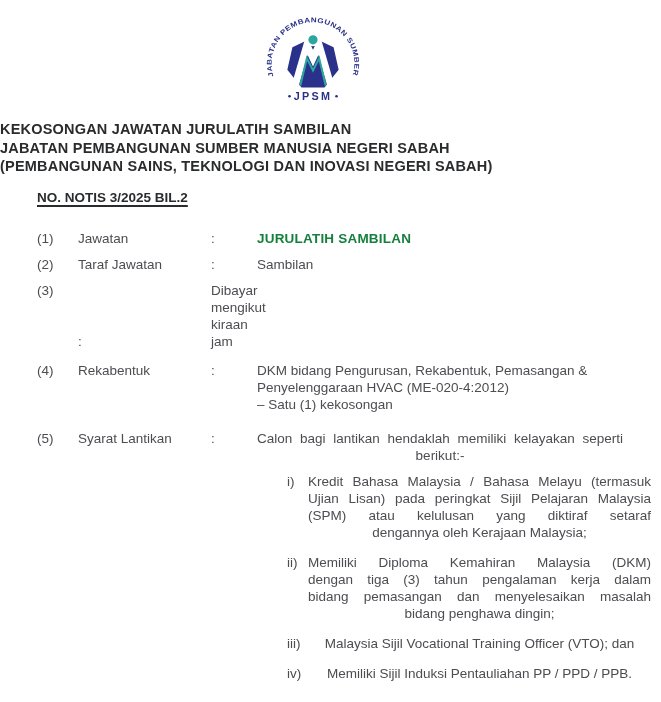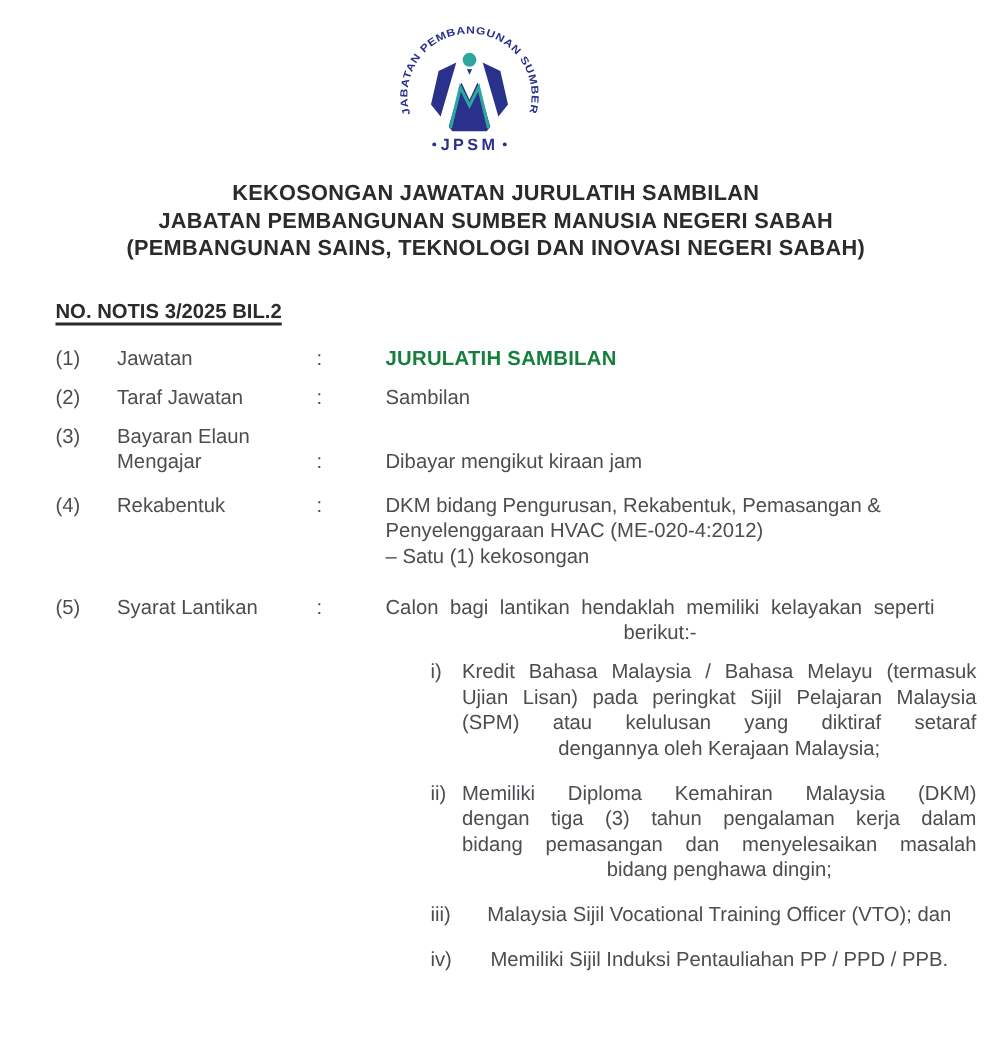--- a/index.html
+++ b/index.html
@@ -5,26 +5,26 @@
   html,body{margin:0;padding:0;background:#ffffff;}
   .page{
     position:relative;width:661px;height:702px;background:#ffffff;overflow:hidden;
     font-family:"Liberation Sans",sans-serif;color:#4c4d51;font-size:13.5px;line-height:17px;
   }
   
   .logo{position:absolute;left:266px;top:14px;width:94px;height:94px;}
   .logo svg{width:100%;height:100%;display:block;}
   
   .title{
-    position:absolute;top:120px;left:0;right:0;text-align:center;
+    position:absolute;top:120px;left:0;right:0;
     font-weight:bold;font-size:14.5px;line-height:18.5px;color:#2a2b2d;letter-spacing:.2px;
   }
   .notis{
     position:absolute;top:189px;left:37px;font-weight:bold;font-size:13.5px;color:#2a2b2d;
-    text-decoration:underline;text-underline-offset:3px;text-decoration-thickness:1.5px;margin-top:10px;
+    text-decoration:underline;text-underline-offset:3px;text-decoration-thickness:1.5px;
   }
   
   .items{position:absolute;top:230px;left:37px;width:614px;}
   .item-row{display:grid;grid-template-columns:41px 133px 46px 1fr;align-items:start;}
   .r1,.r2{margin-bottom:9px;}
   .r3{margin-bottom:12px;}
   .r4{margin-bottom:17px;}
   .cell{min-height:17px;}
   .prelines{white-space:pre-line;}
   .ae{align-self:end;}
@@ -80,22 +80,20 @@
 
     <div class="item-row r2">
       <div class="cell">(2)</div>
       <div class="cell">Taraf Jawatan</div>
       <div class="cell">:</div>
       <div class="cell">Sambilan</div>
     </div>
 
     <div class="item-row r3">
       <div class="cell">(3)</div>
-      <div class="cell prelines">Bayaran Elaun
-Mengajar</div>
       <div class="cell ae">:</div>
       <div class="cell ae">Dibayar mengikut kiraan jam</div>
     </div>
 
     <div class="item-row r4">
       <div class="cell">(4)</div>
       <div class="cell">Rekabentuk</div>
       <div class="cell">:</div>
       <div class="cell prelines">DKM bidang Pengurusan, Rekabentuk, Pemasangan &amp;
 Penyelenggaraan HVAC (ME-020-4:2012)

